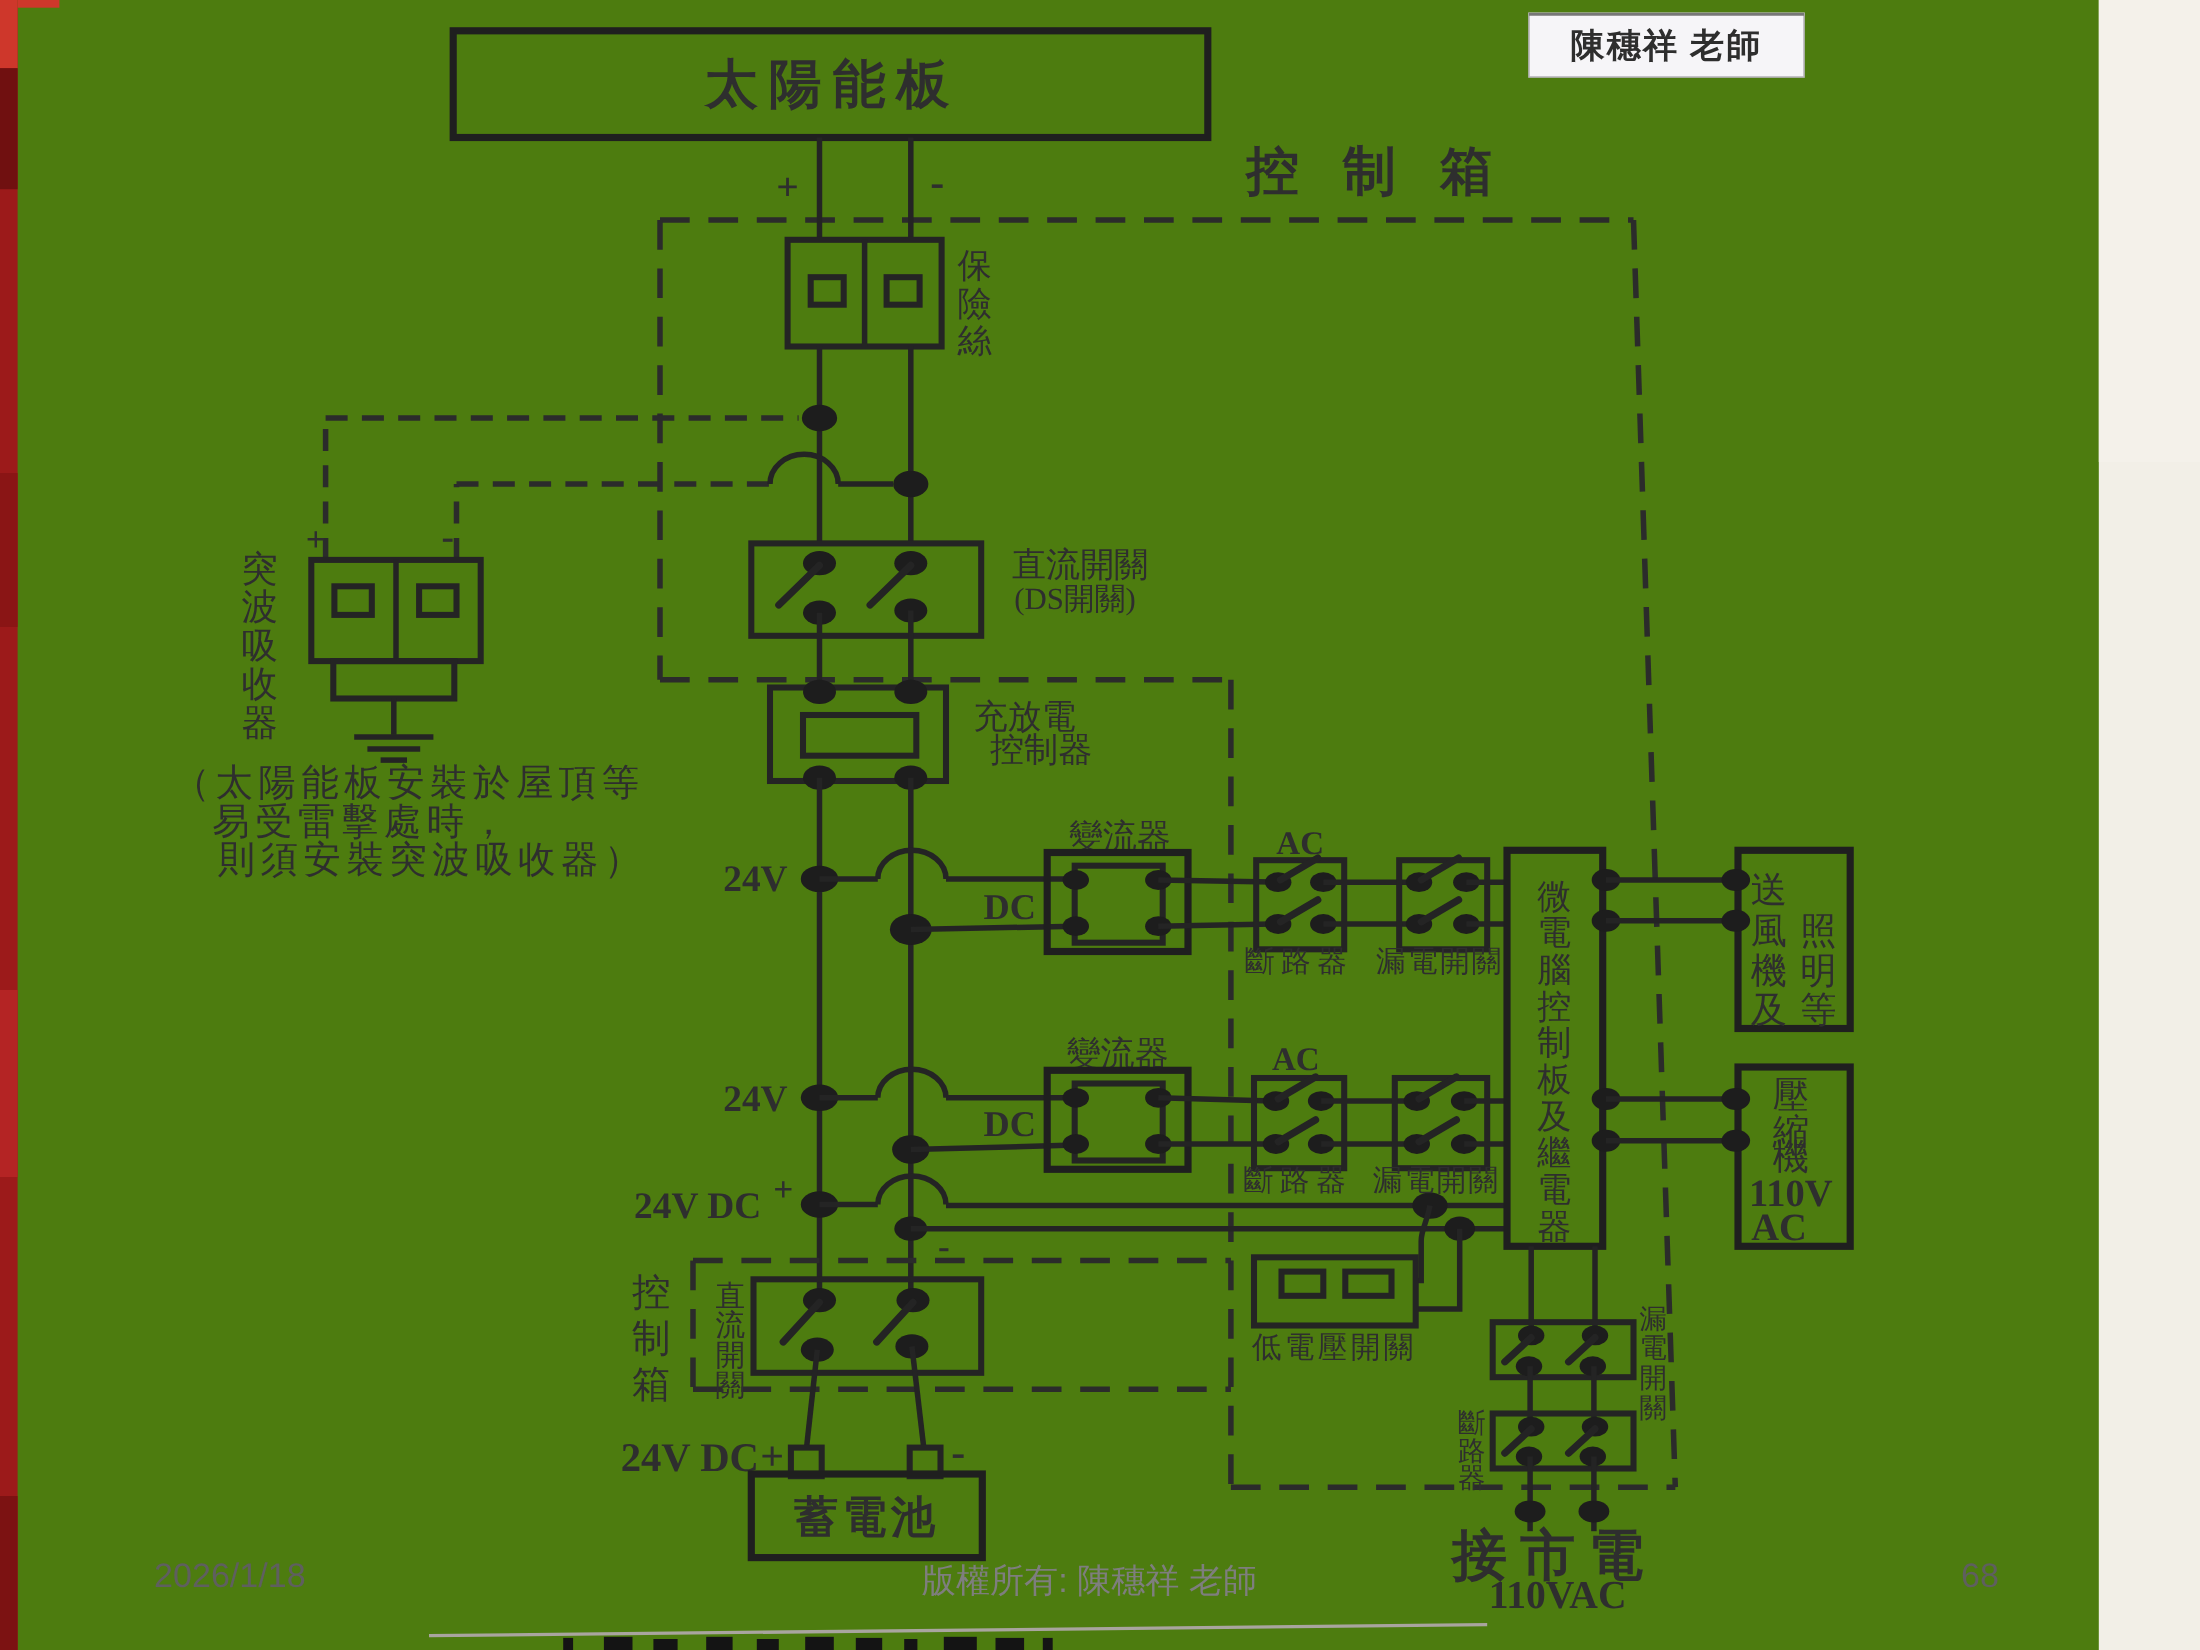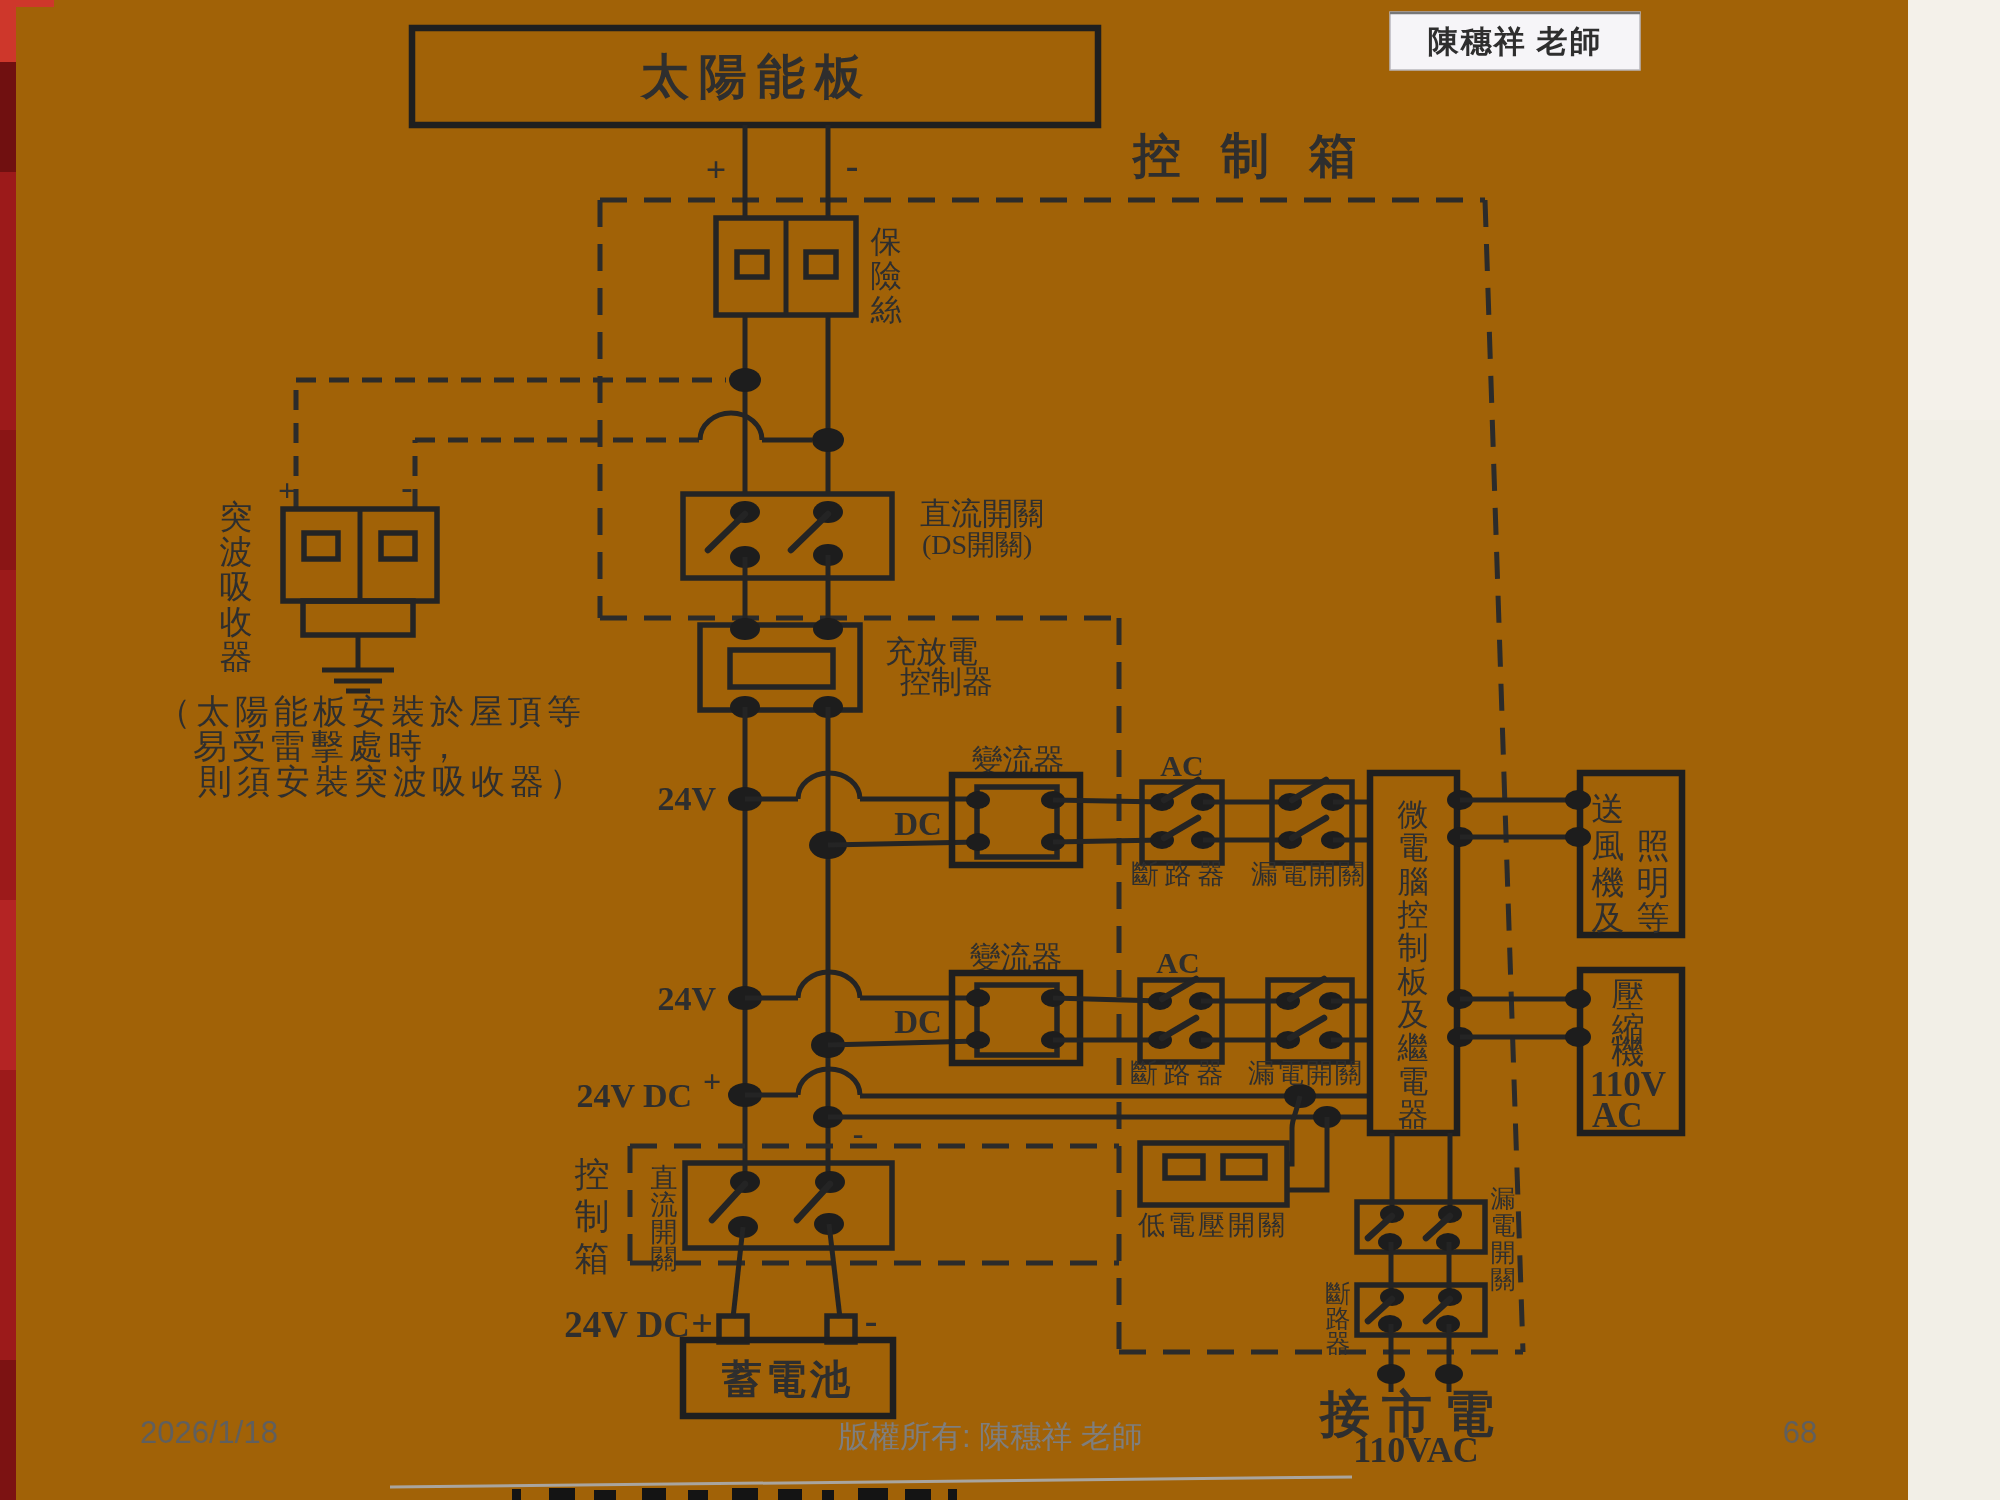--- a/index.html
+++ b/index.html
@@ -1,16 +1,16 @@
 <!DOCTYPE html>
 <html><head>
 <meta charset="utf-8">
 <style>
   html,body{margin:0;padding:0;background:#dddbe2;}
-  .slide{position:relative;width:2000px;height:1500px;background:#a16207;overflow:hidden;
+  .slide{position:relative;width:2000px;height:1500px;background:#4d7c0f;overflow:hidden;
          font-family:"Liberation Serif","DejaVu Serif",serif;}
   svg{position:absolute;inset:0;display:block;}
   .w{stroke:#242424;stroke-width:5;fill:none;stroke-linecap:butt;}
   .w6{stroke:#242424;stroke-width:6.5;fill:none;stroke-linecap:round;}
   .bx{stroke:#242424;stroke-width:5.5;fill:none;}
   .bx2{stroke:#1f1f1f;stroke-width:6.5;fill:none;}
   .dash{stroke:#2b2b2b;stroke-width:5;fill:none;stroke-dasharray:27 17;}
   .dash2{stroke:#2b2b2b;stroke-width:5;fill:none;stroke-dasharray:20 13;}
   .dot{fill:#1d1d1d;stroke:none;}
   .t{fill:#2e2e2e;font-family:"Liberation Serif","DejaVu Serif",serif;}

